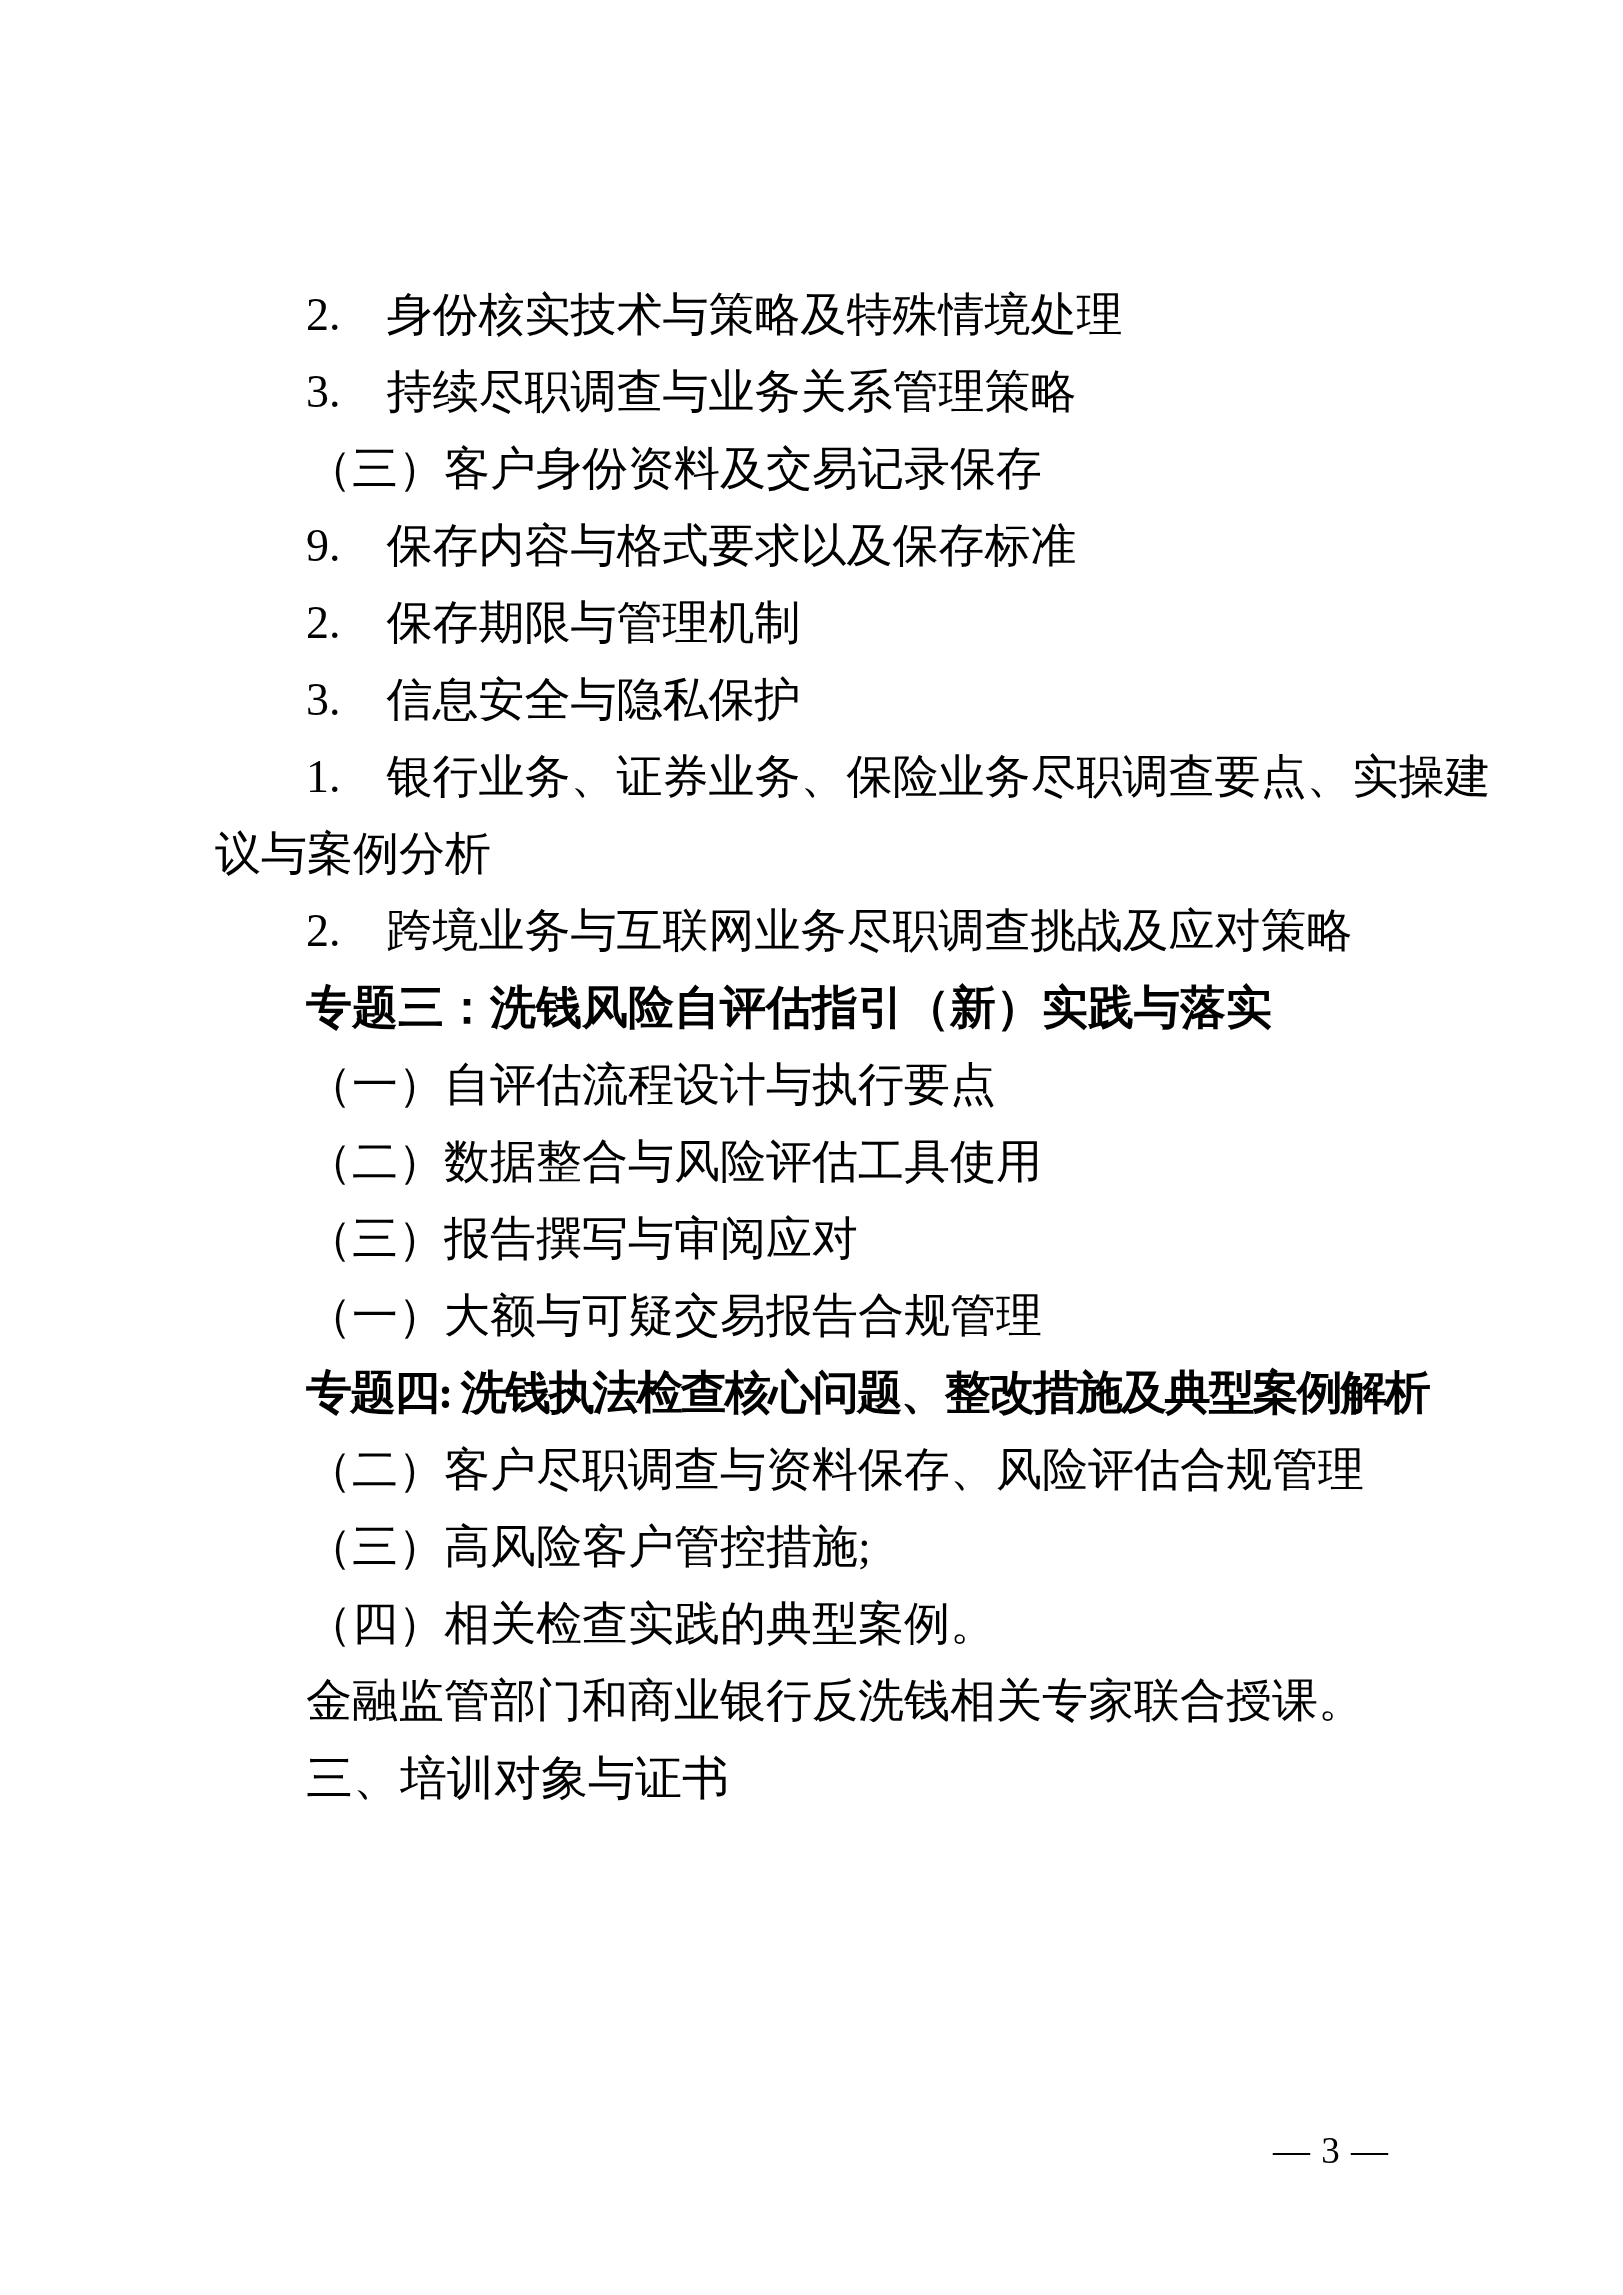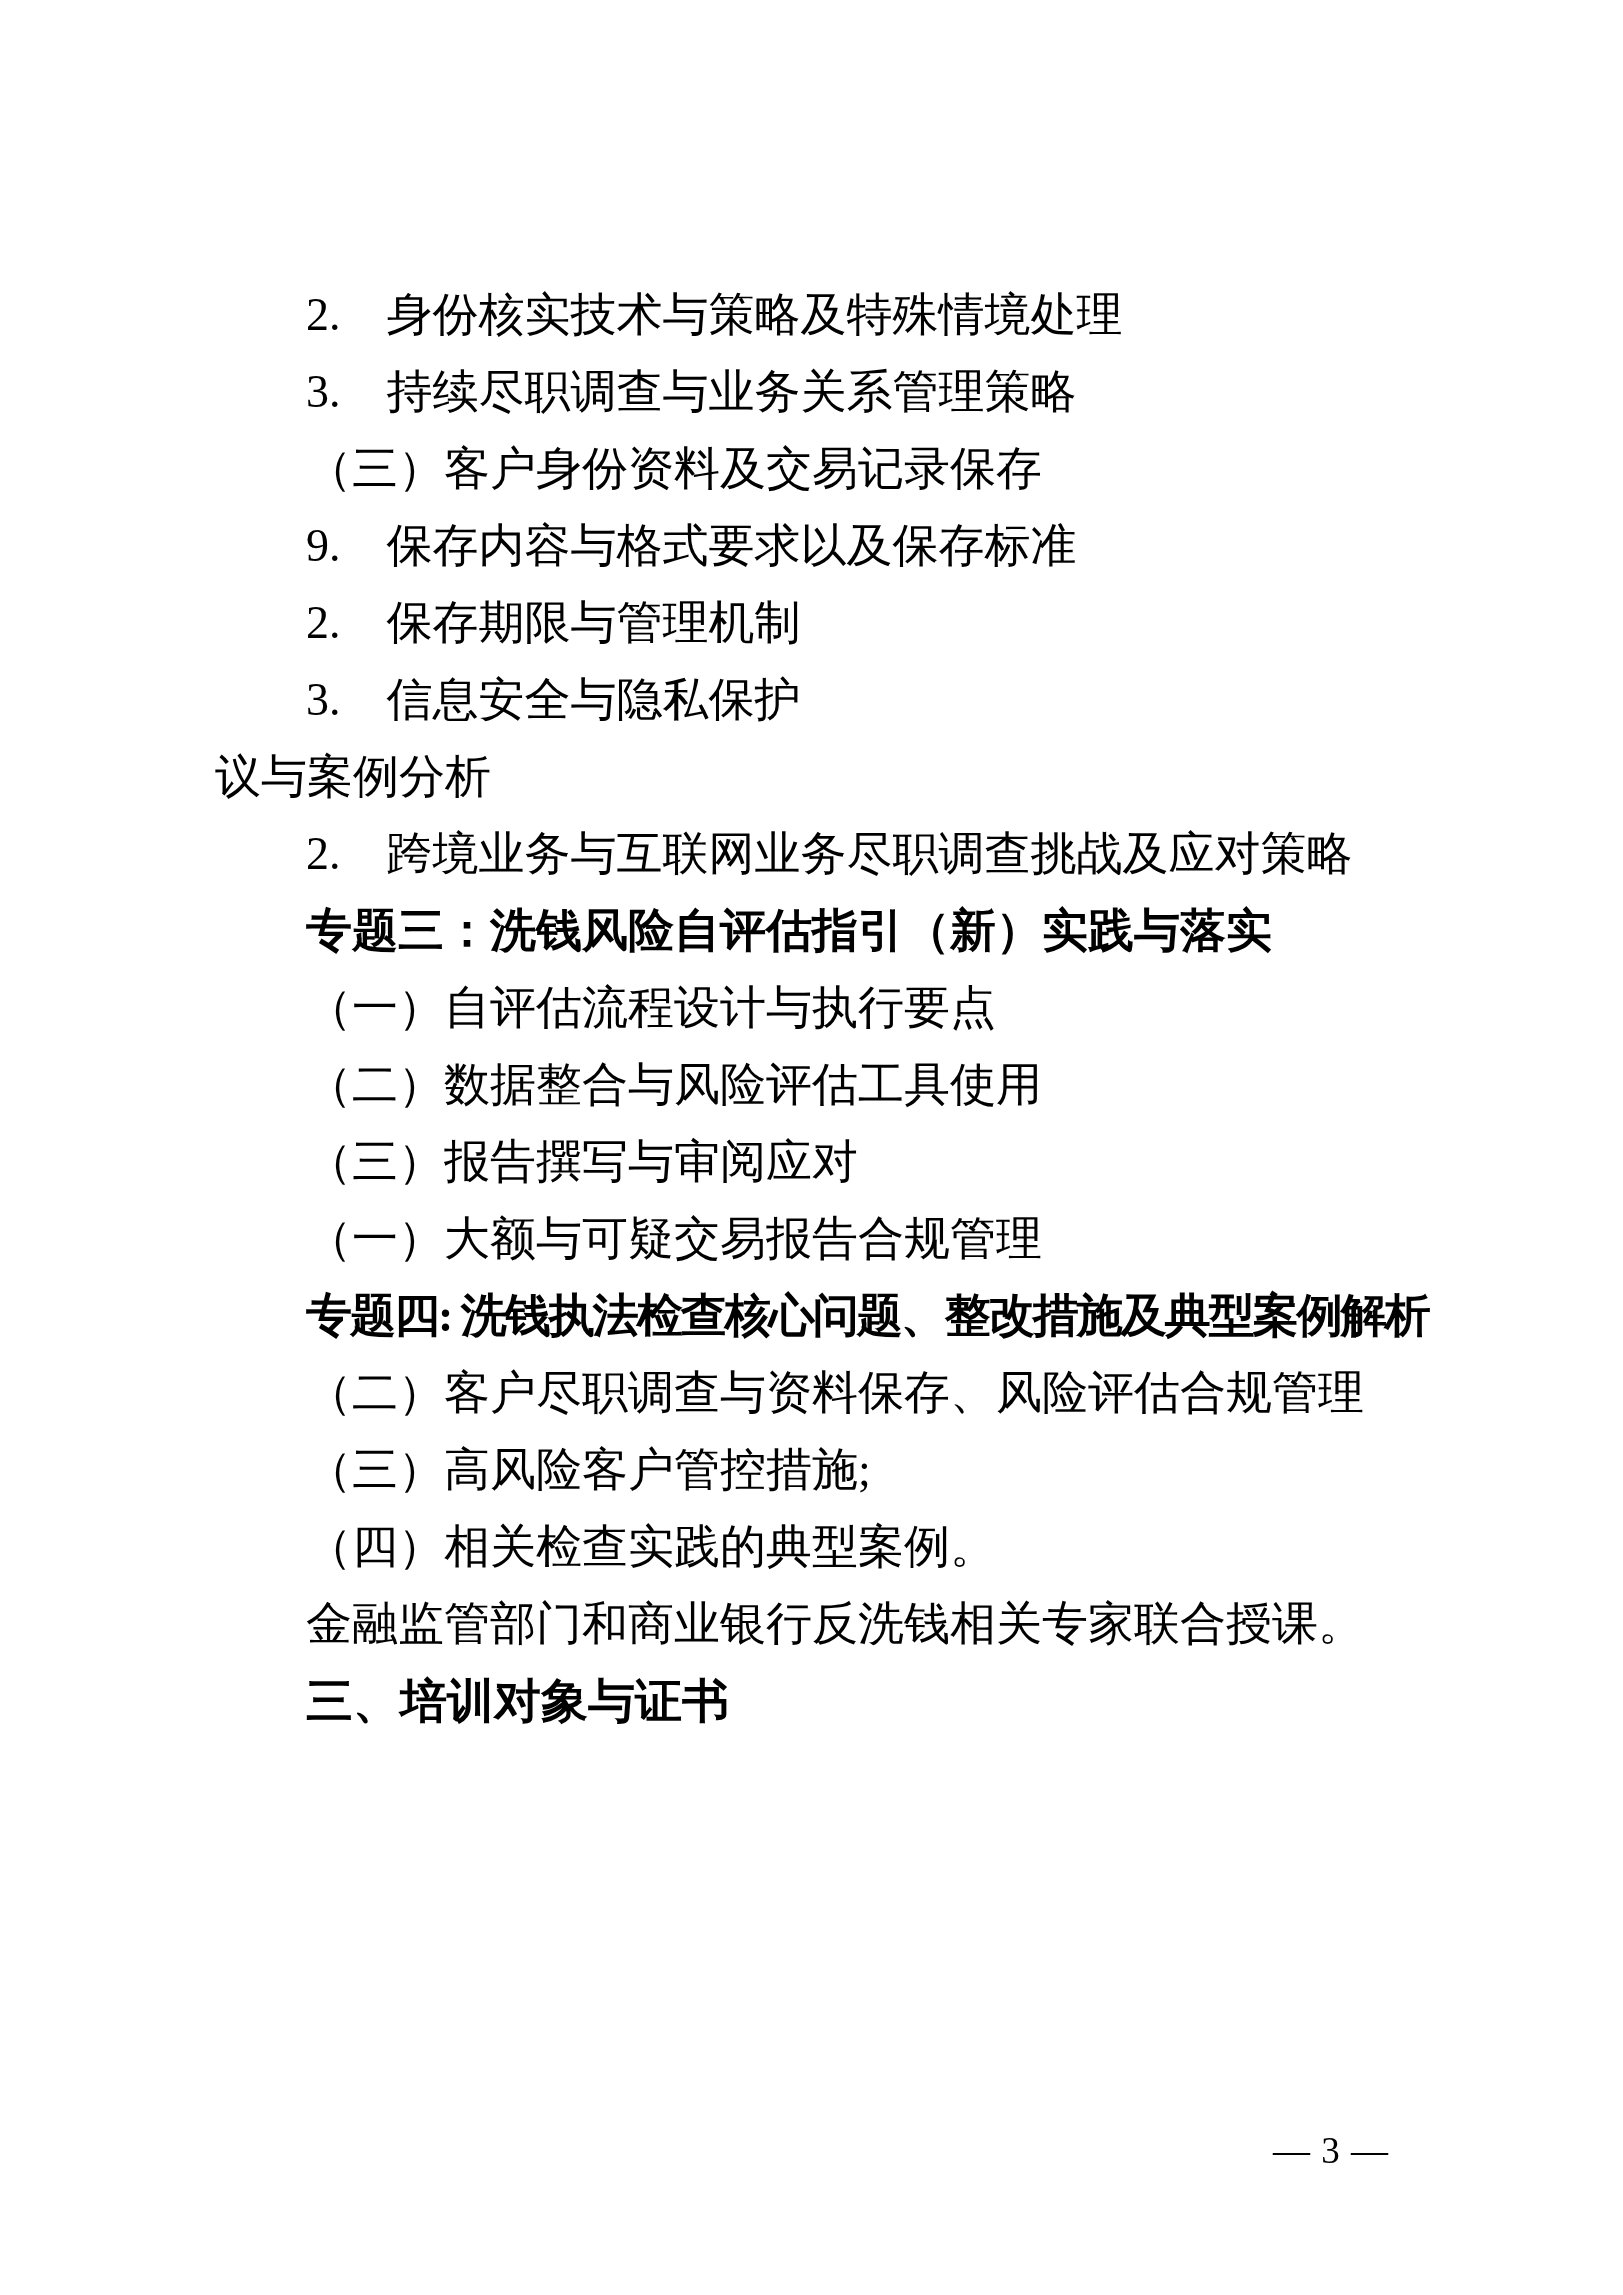--- a/index.html
+++ b/index.html
@@ -31,21 +31,21 @@
     padding-left: 91px;
   }
   .bold {
     font-weight: 700;
   }
   .tighten {
     letter-spacing: -2px;
   }
   .heading-sans {
     font-family: "Liberation Sans", "DejaVu Sans", sans-serif;
-    font-weight: 700;
+    font-weight: 400;
     font-size: 47px;
   }
   .page-number {
     position: absolute;
     top: 2131px;
     right: 234px;
     font-size: 37px;
     line-height: 39px;
     letter-spacing: 1px;
   }
@@ -54,20 +54,21 @@
 <body>
 
 <div class="page">
   <div class="content">
     <div class="line indent">2.　身份核实技术与策略及特殊情境处理</div>
     <div class="line indent">3.　持续尽职调查与业务关系管理策略</div>
     <div class="line indent">（三）客户身份资料及交易记录保存</div>
     <div class="line indent">9.　保存内容与格式要求以及保存标准</div>
     <div class="line indent">2.　保存期限与管理机制</div>
     <div class="line indent">3.　信息安全与隐私保护</div>
+    <div class="line indent">1.　银行业务、证券业务、保险业务尽职调查要点、实操建</div>
     <div class="line">议与案例分析</div>
     <div class="line indent">2.　跨境业务与互联网业务尽职调查挑战及应对策略</div>
     <div class="line indent bold">专题三：洗钱风险自评估指引（新）实践与落实</div>
     <div class="line indent">（一）自评估流程设计与执行要点</div>
     <div class="line indent">（二）数据整合与风险评估工具使用</div>
     <div class="line indent">（三）报告撰写与审阅应对</div>
     <div class="line indent">（一）大额与可疑交易报告合规管理</div>
     <div class="line indent bold tighten">专题四: 洗钱执法检查核心问题、整改措施及典型案例解析</div>
     <div class="line indent">（二）客户尽职调查与资料保存、风险评估合规管理</div>
     <div class="line indent">（三）高风险客户管控措施;</div>

